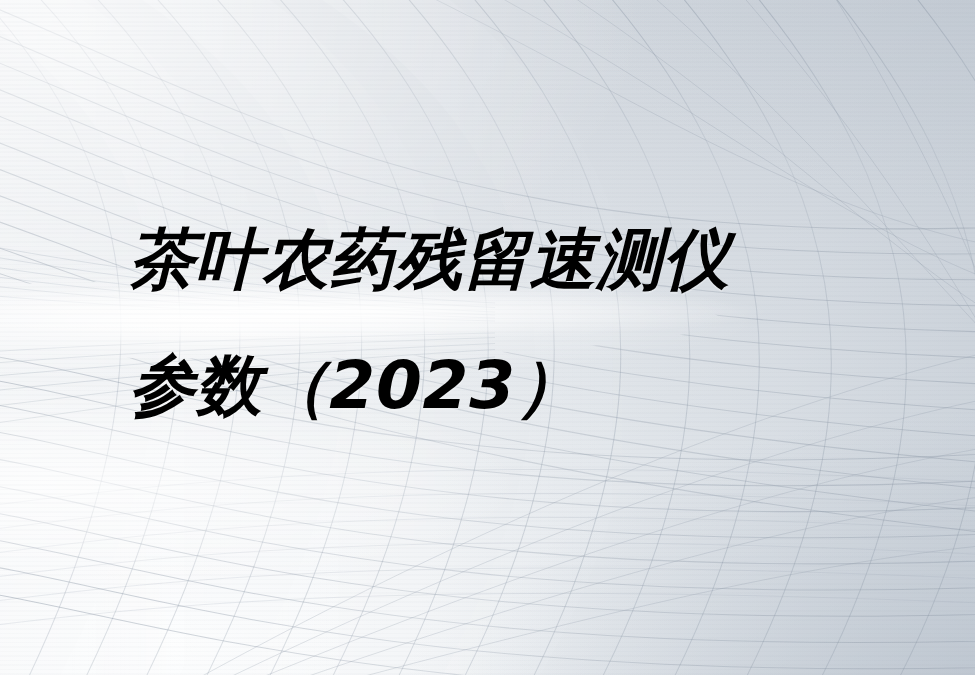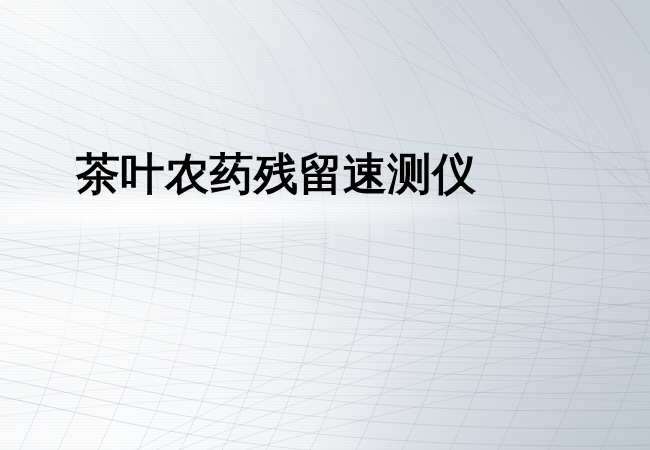--- a/index.html
+++ b/index.html
@@ -79,24 +79,25 @@
   
   .bg-grain {
     opacity: 0.05;
     background-image:
       repeating-linear-gradient(0deg, rgba(120,130,145,0.55) 0px, rgba(120,130,145,0.55) 1px, rgba(255,255,255,0) 1px, rgba(255,255,255,0) 3px);
   }
 
   
   #title-block {
     position: absolute;
-    left: 76px;
+    left: 86px;
     top: 132px;
     width: 520px;
     z-index: 5;
+    font-style: italic;
   }
 
   .title-line {
     color: #000000;
     font-weight: bold;
     font-size: 44px;
     line-height: 84px;
     letter-spacing: 0.5px;
     white-space: nowrap;
     text-shadow: 0 1px 0 rgba(255,255,255,0.25);
@@ -232,15 +233,16 @@
   </div>
 
   <div class="bg-layer bg-glow-top"></div>
   <div class="bg-layer bg-glow-low"></div>
   <div class="bg-layer bg-streak"></div>
   <div class="bg-layer bg-streak2"></div>
   <div class="bg-layer bg-grain"></div>
 
   <div id="title-block">
     <div class="title-line">茶叶农药残留速测仪</div>
+    <div class="title-line">参数（2023）</div>
   </div>
 
 </div>
 
 </body></html>

